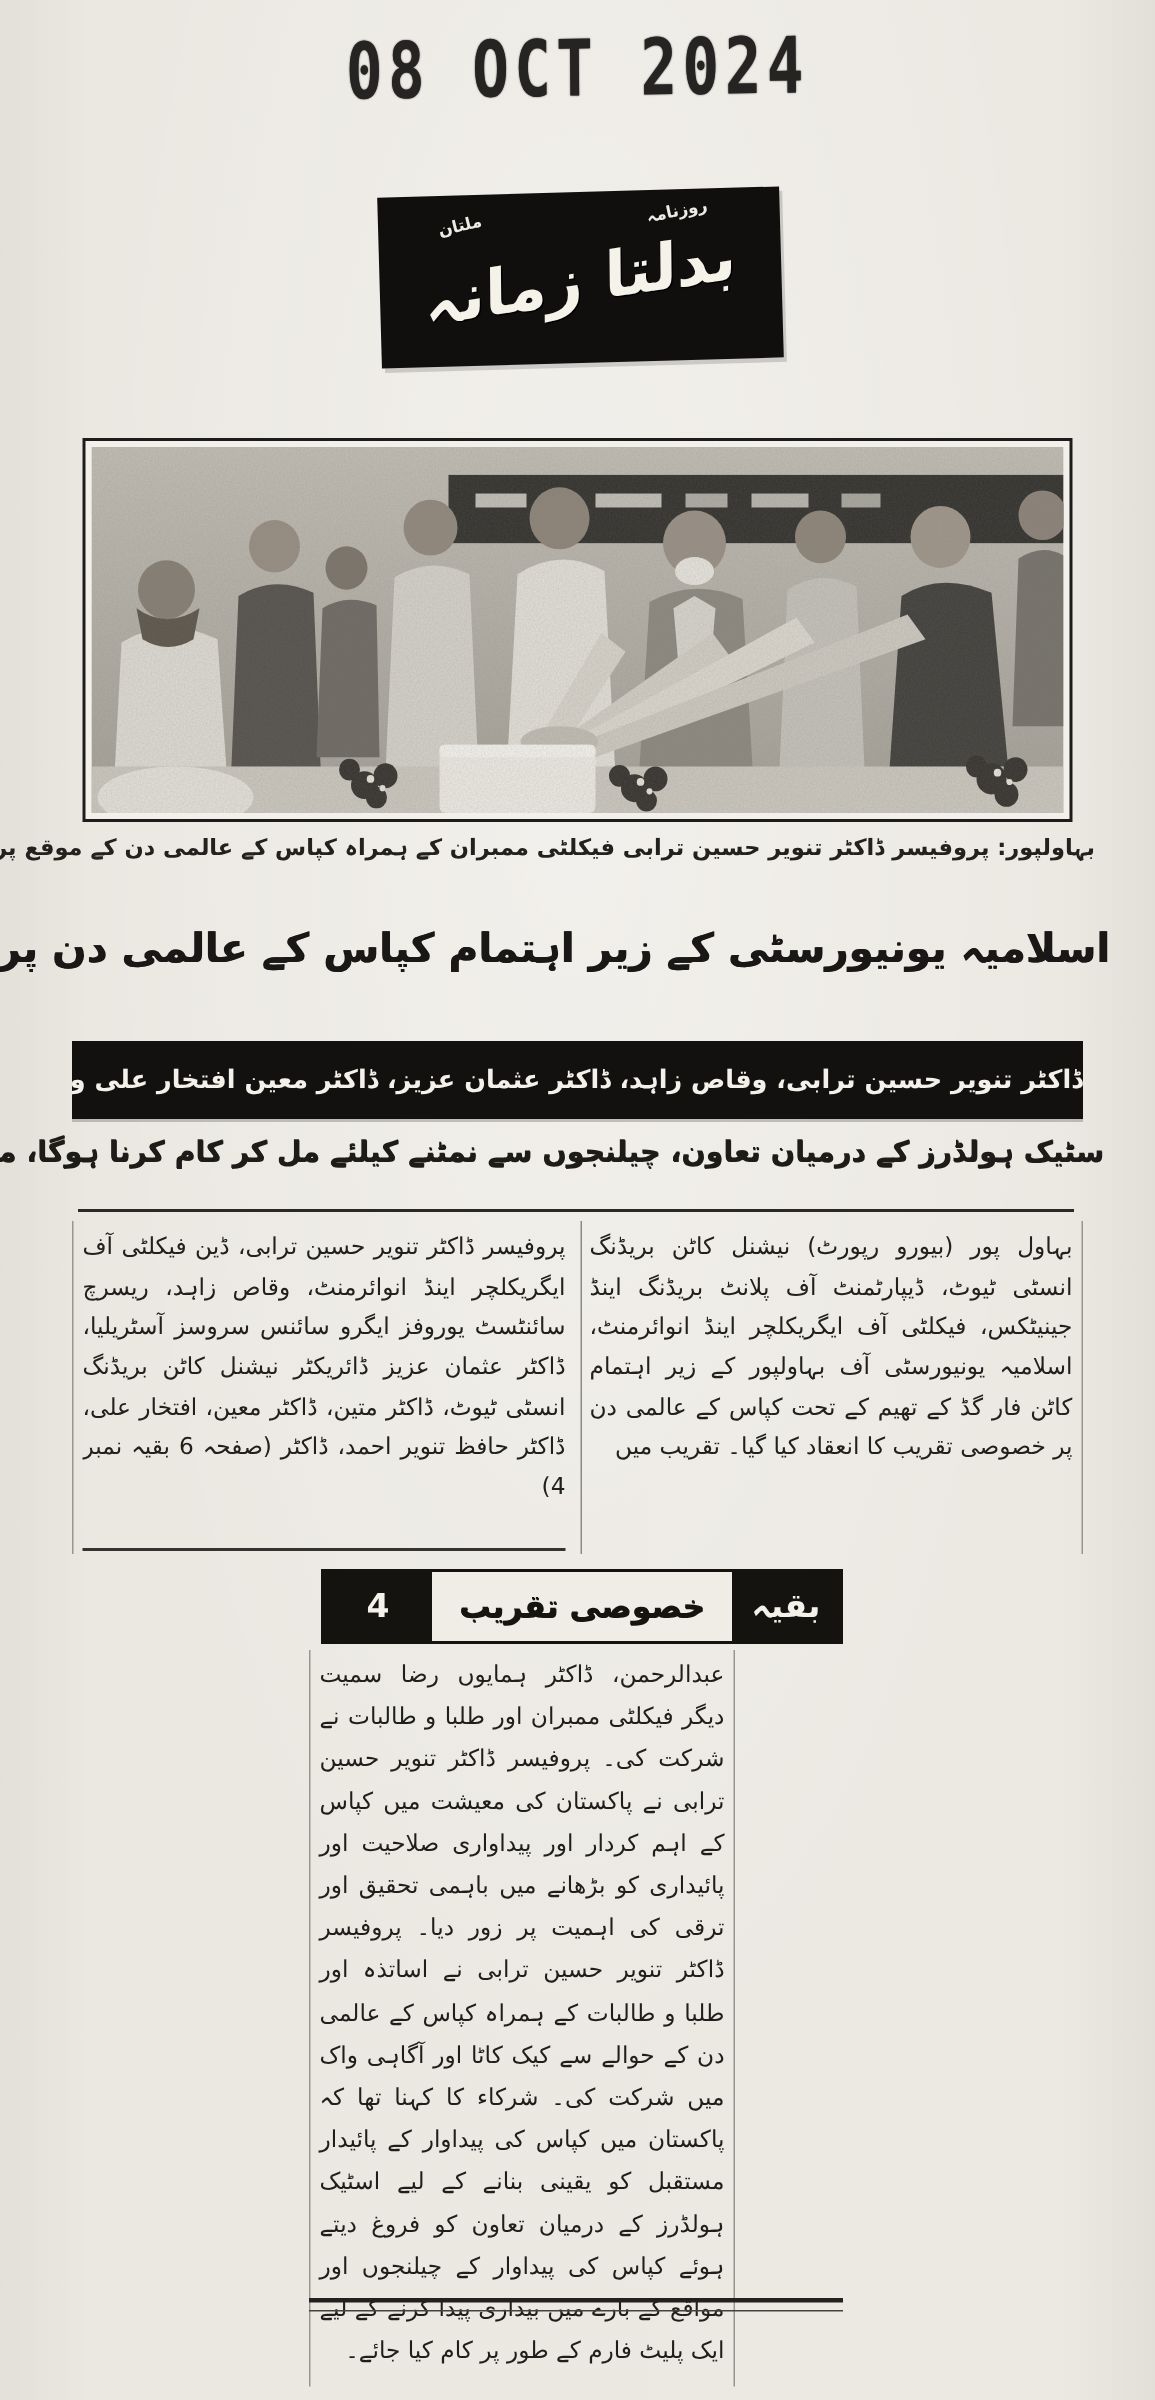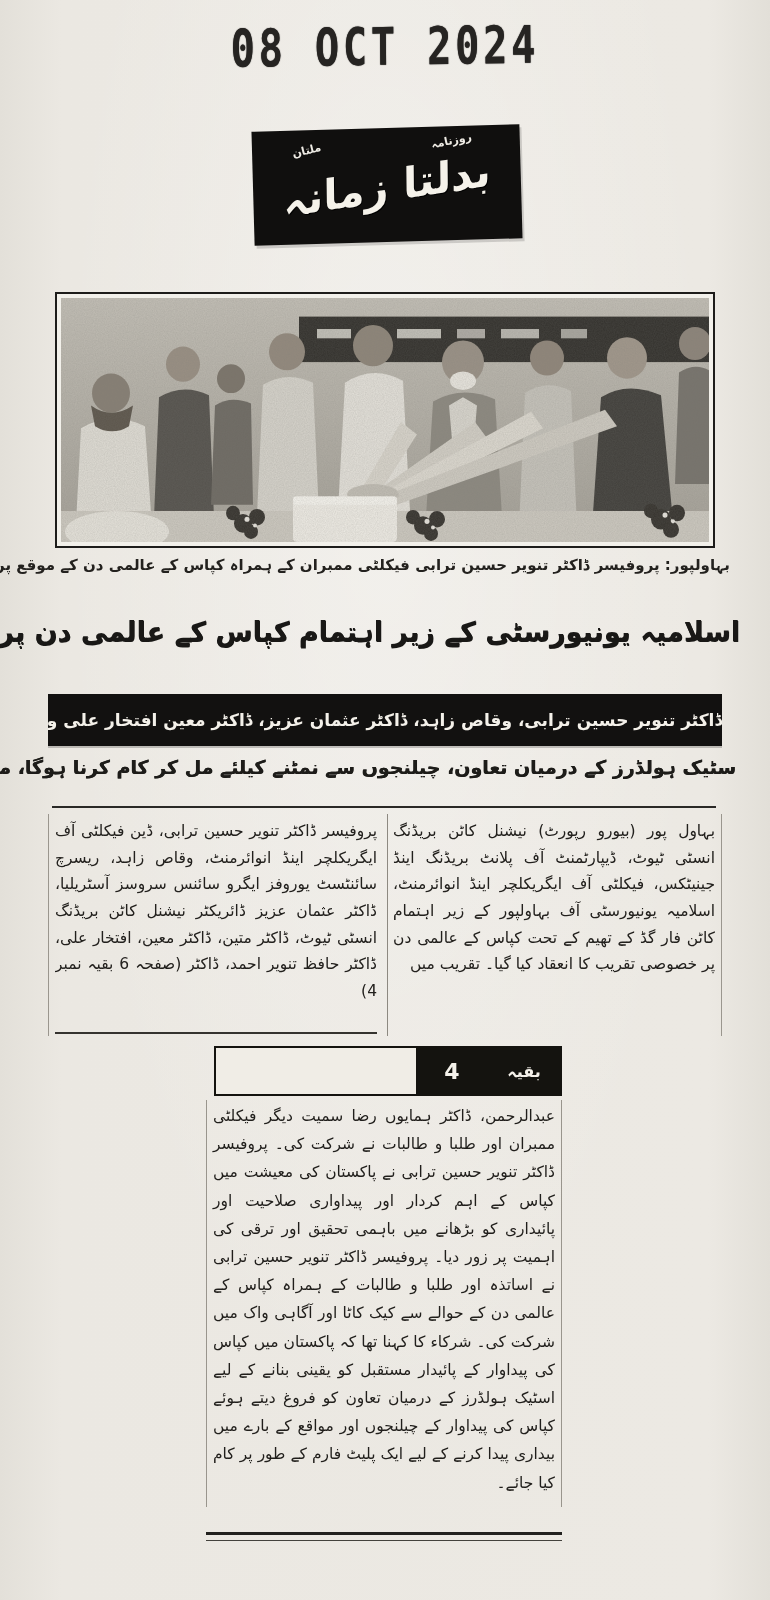--- a/index.html
+++ b/index.html
@@ -89,27 +89,27 @@
     position:absolute;left:338px;top:0;width:1px;height:222px;background:#8d8981;
   }
   
   .continuation{
     position:absolute;left:214px;top:1046px;width:344px;height:46px;
     border:2px solid #14130f;background:#f0ede6;
     display:flex;flex-direction:row-reverse;align-items:stretch;
   }
   .cont-cell{display:flex;align-items:center;justify-content:center;}
   .cont-black{background:#14130f;color:#f4f1ea;width:72px;direction:rtl;
-    font-size:16px;font-weight:bold;}
+    font-size:22px;font-weight:bold;}
   .cont-mid{flex:1;direction:rtl;font-size:21px;font-weight:bold;color:#16140f;
     text-shadow:.5px .5px 0 #16140f;}
   .cont-num{font-family:"DejaVu Sans", sans-serif;font-size:22px;}
   
   .bottom-col{
-    position:absolute;left:206px;top:1100px;width:356px;
+    position:absolute;left:206px;top:1100px;width:284px;
     direction:rtl;text-align:justify;font-size:15.5px;line-height:1.82;
     color:#201e1b;font-weight:500;
     border-left:1px solid #99958d;border-right:1px solid #99958d;
     padding:2px 6px 10px 6px;box-sizing:border-box;
   }
   .end-rule{
     position:absolute;left:206px;top:1532px;width:356px;height:5px;
     border-top:3px solid #22211e;border-bottom:1px solid #44423d;
   }
 </style>
@@ -227,20 +227,21 @@
   <div class="rule-top"></div>
 
   <div class="columns">
     <div class="col col-right">بہاول پور (بیورو رپورٹ) نیشنل کاٹن بریڈنگ انسٹی ٹیوٹ، ڈیپارٹمنٹ آف پلانٹ بریڈنگ اینڈ جینیٹکس، فیکلٹی آف ایگریکلچر اینڈ انوائرمنٹ، اسلامیہ یونیورسٹی آف بہاولپور کے زیر اہتمام کاٹن فار گڈ کے تھیم کے تحت کپاس کے عالمی دن پر خصوصی تقریب کا انعقاد کیا گیا۔ تقریب میں</div>
     <div class="col col-left">پروفیسر ڈاکٹر تنویر حسین ترابی، ڈین فیکلٹی آف ایگریکلچر اینڈ انوائرمنٹ، وقاص زاہد، ریسرچ سائنٹسٹ یوروفز ایگرو سائنس سروسز آسٹریلیا، ڈاکٹر عثمان عزیز ڈائریکٹر نیشنل کاٹن بریڈنگ انسٹی ٹیوٹ، ڈاکٹر متین، ڈاکٹر معین، افتخار علی، ڈاکٹر حافظ تنویر احمد، ڈاکٹر (صفحہ 6 بقیہ نمبر 4)</div>
     <div class="column-divider"></div>
   </div>
 
   <div class="continuation">
     <div class="cont-cell cont-black">بقیہ</div>
+    <div class="cont-cell cont-mid">خصوصی تقریب</div>
     <div class="cont-cell cont-black cont-num">4</div>
   </div>
 
   <div class="bottom-col">عبدالرحمن، ڈاکٹر ہمایوں رضا سمیت دیگر فیکلٹی ممبران اور طلبا و طالبات نے شرکت کی۔ پروفیسر ڈاکٹر تنویر حسین ترابی نے پاکستان کی معیشت میں کپاس کے اہم کردار اور پیداواری صلاحیت اور پائیداری کو بڑھانے میں باہمی تحقیق اور ترقی کی اہمیت پر زور دیا۔ پروفیسر ڈاکٹر تنویر حسین ترابی نے اساتذہ اور طلبا و طالبات کے ہمراہ کپاس کے عالمی دن کے حوالے سے کیک کاٹا اور آگاہی واک میں شرکت کی۔ شرکاء کا کہنا تھا کہ پاکستان میں کپاس کی پیداوار کے پائیدار مستقبل کو یقینی بنانے کے لیے اسٹیک ہولڈرز کے درمیان تعاون کو فروغ دیتے ہوئے کپاس کی پیداوار کے چیلنجوں اور مواقع کے بارے میں بیداری پیدا کرنے کے لیے ایک پلیٹ فارم کے طور پر کام کیا جائے۔</div>
 
   <div class="end-rule"></div>
 
 </div>
 
 </body></html>

